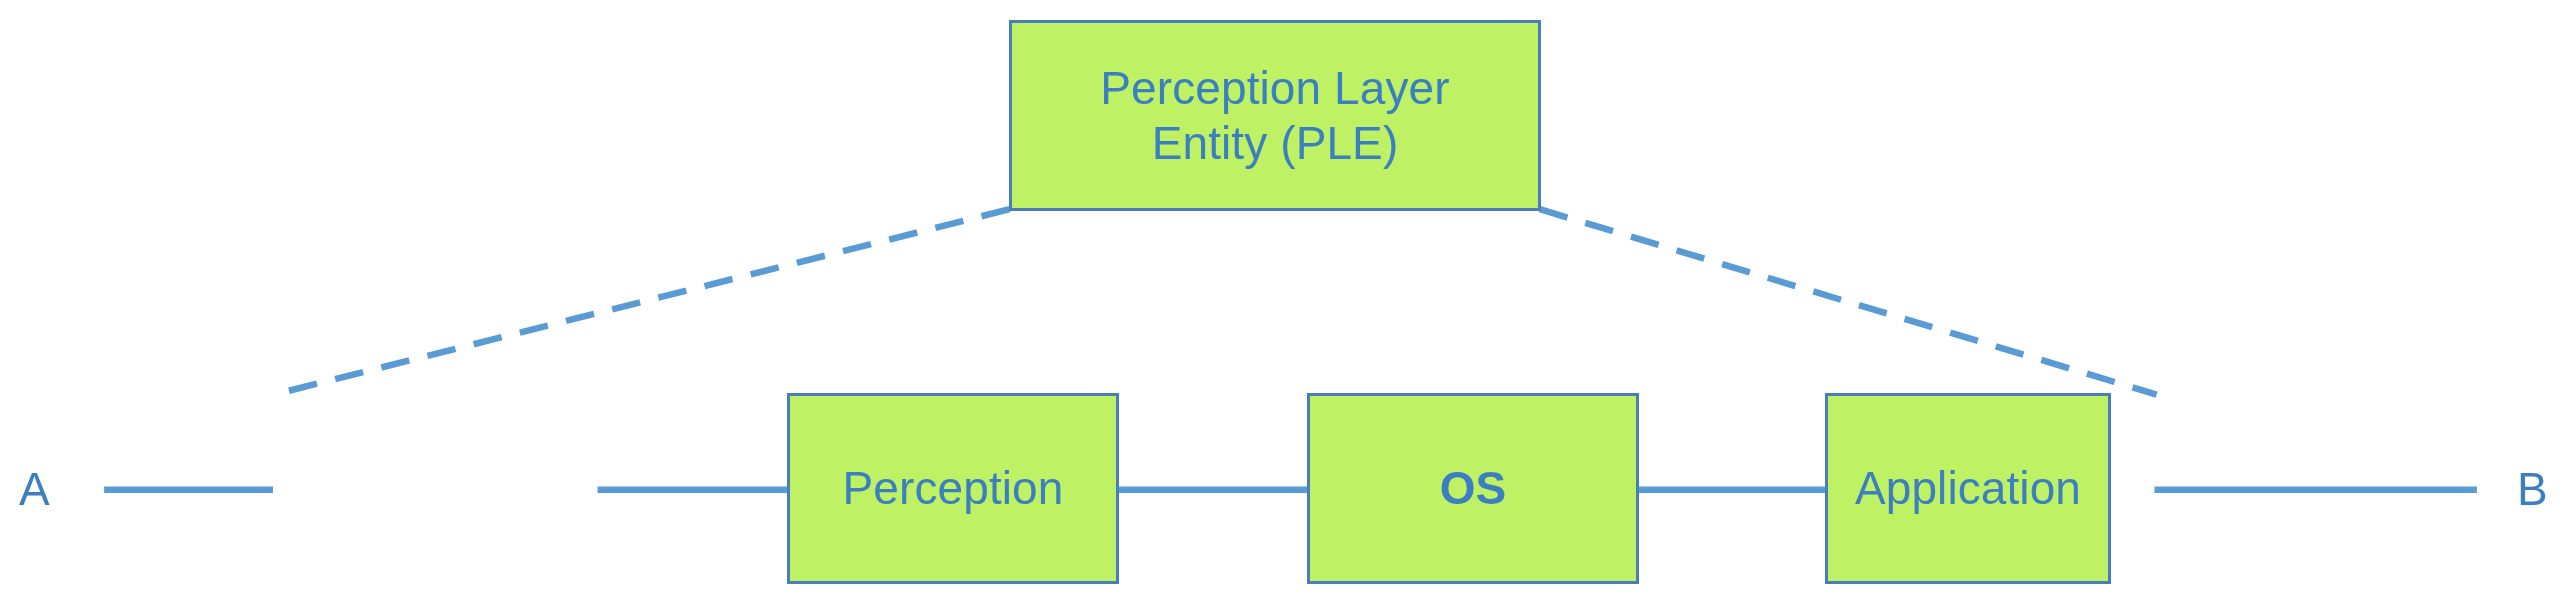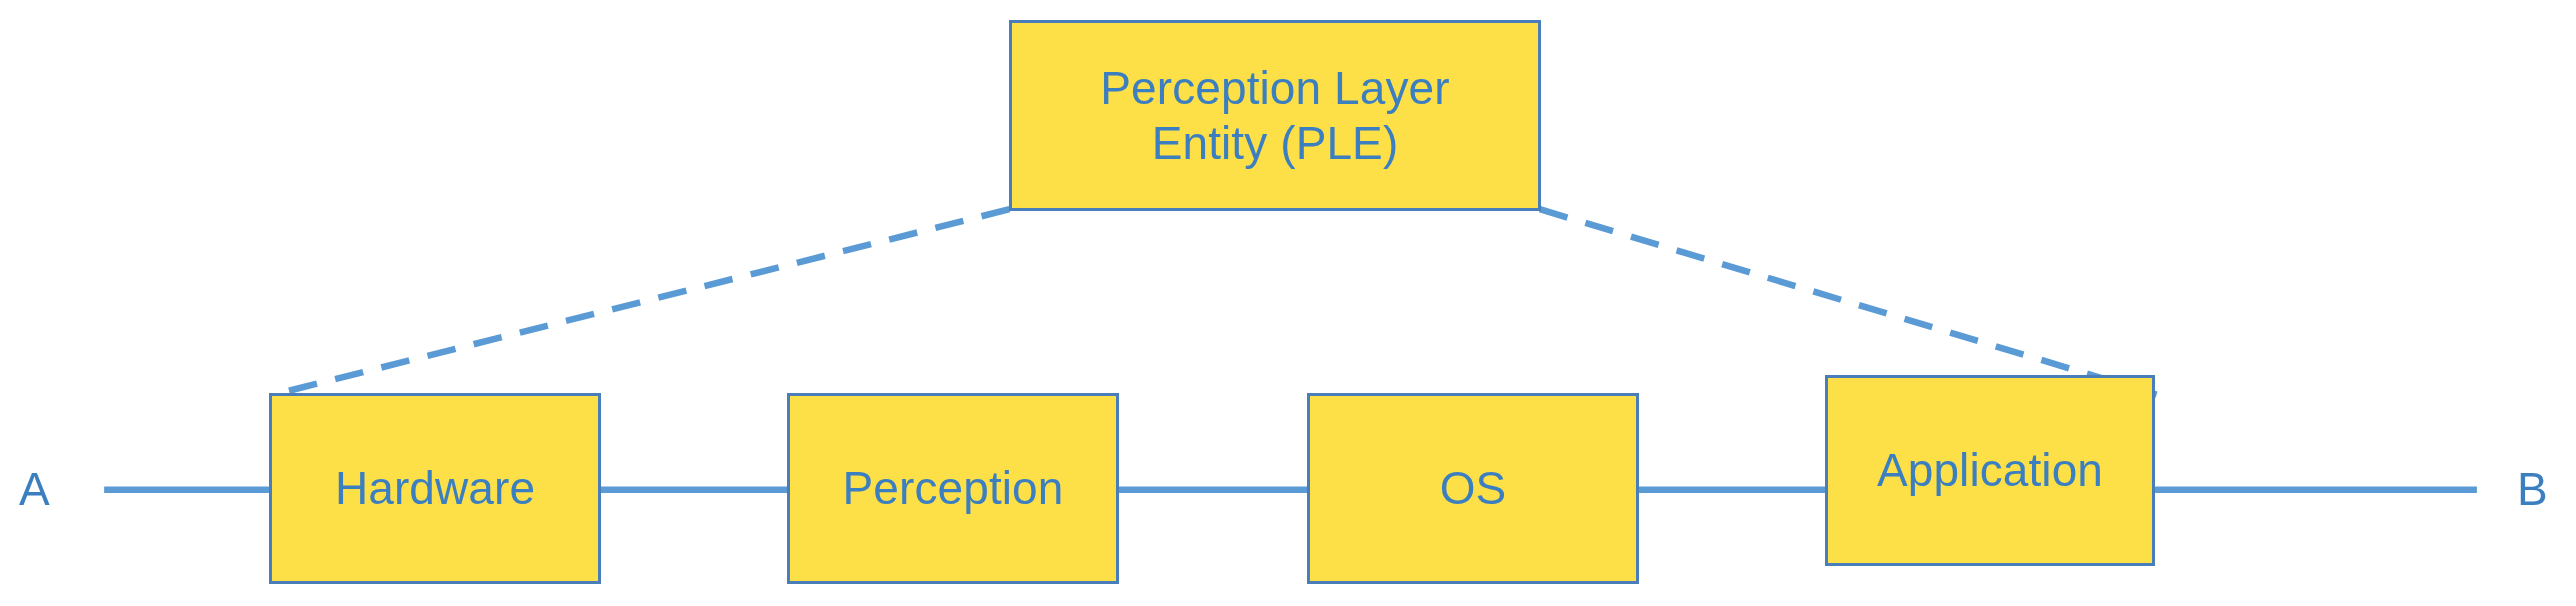--- a/index.html
+++ b/index.html
@@ -22,21 +22,21 @@
     position: absolute;
     left: 0;
     top: 0;
     width: 2576px;
     height: 606px;
   }
   
   .node {
     position: absolute;
     box-sizing: border-box;
-    background: #fde047;
+    background: #bef264;
     border: 3.6px solid #4A7EBB;
     display: flex;
     align-items: center;
     justify-content: center;
     text-align: center;
     color: #3C7FC0;
     z-index: 3;
   }
   .node-label {
     font-size: 46px;
@@ -61,25 +61,26 @@
     left: 787px;
     top: 393px;
     width: 332px;
     height: 191px;
   }
   #node-os {
     left: 1307px;
     top: 393px;
     width: 332px;
     height: 191px;
+    font-weight: bold;
   }
   #node-application {
     left: 1825px;
-    top: 375px;
-    width: 330px;
+    top: 393px;
+    width: 286px;
     height: 191px;
   }
   
   .endpoint {
     position: absolute;
     font-size: 46px;
     line-height: 1;
     color: #3C7FC0;
     z-index: 3;
   }
@@ -107,23 +108,20 @@
 
     <line x1="1398" y1="290" x2="378" y2="547" stroke="#5B9BD5" stroke-width="9" stroke-dasharray="40 26" stroke-linecap="butt"></line>
     <line x1="2133" y1="290" x2="2988" y2="547" stroke="#5B9BD5" stroke-width="9" stroke-dasharray="40 26" stroke-linecap="butt"></line>
   </svg>
 
   <div class="node" id="node-ple">
     <span class="node-label">Perception Layer
 Entity (PLE)</span>
   </div>
 
-  <div class="node" id="node-hardware">
-    <span class="node-label">Hardware</span>
-  </div>
 
   <div class="node" id="node-middleware">
     <span class="node-label">Perception</span>
   </div>
 
   <div class="node" id="node-os">
     <span class="node-label">OS</span>
   </div>
 
   <div class="node" id="node-application">

